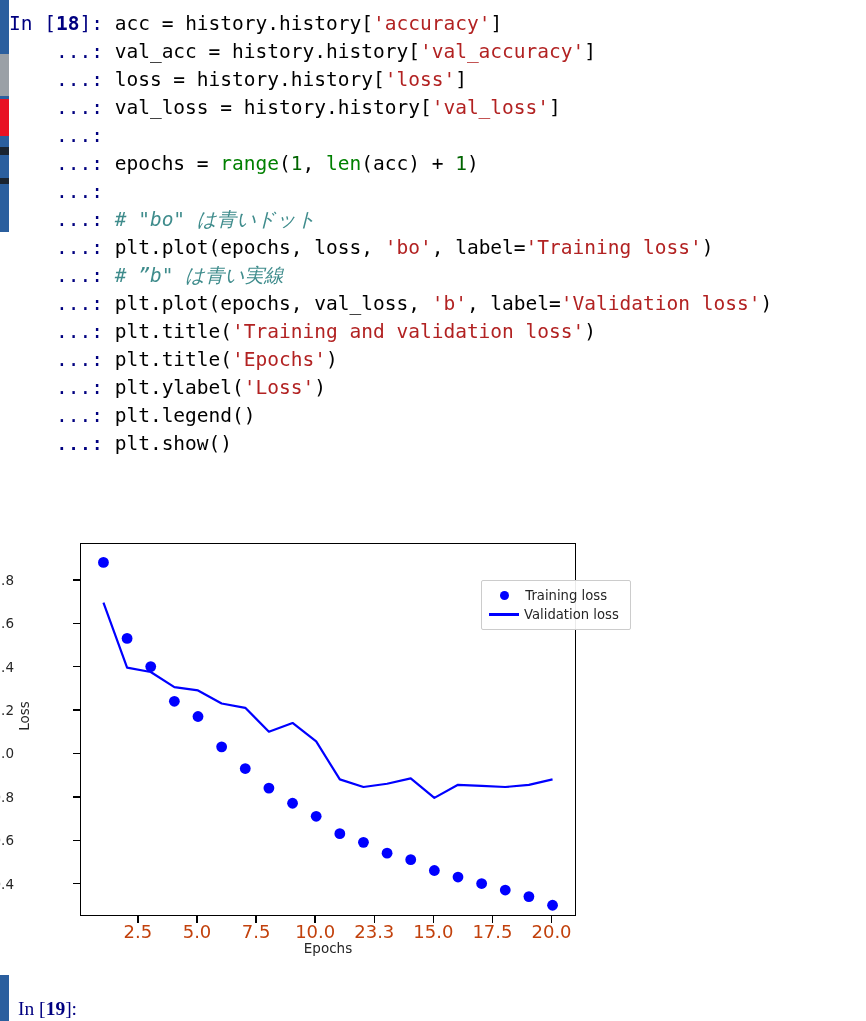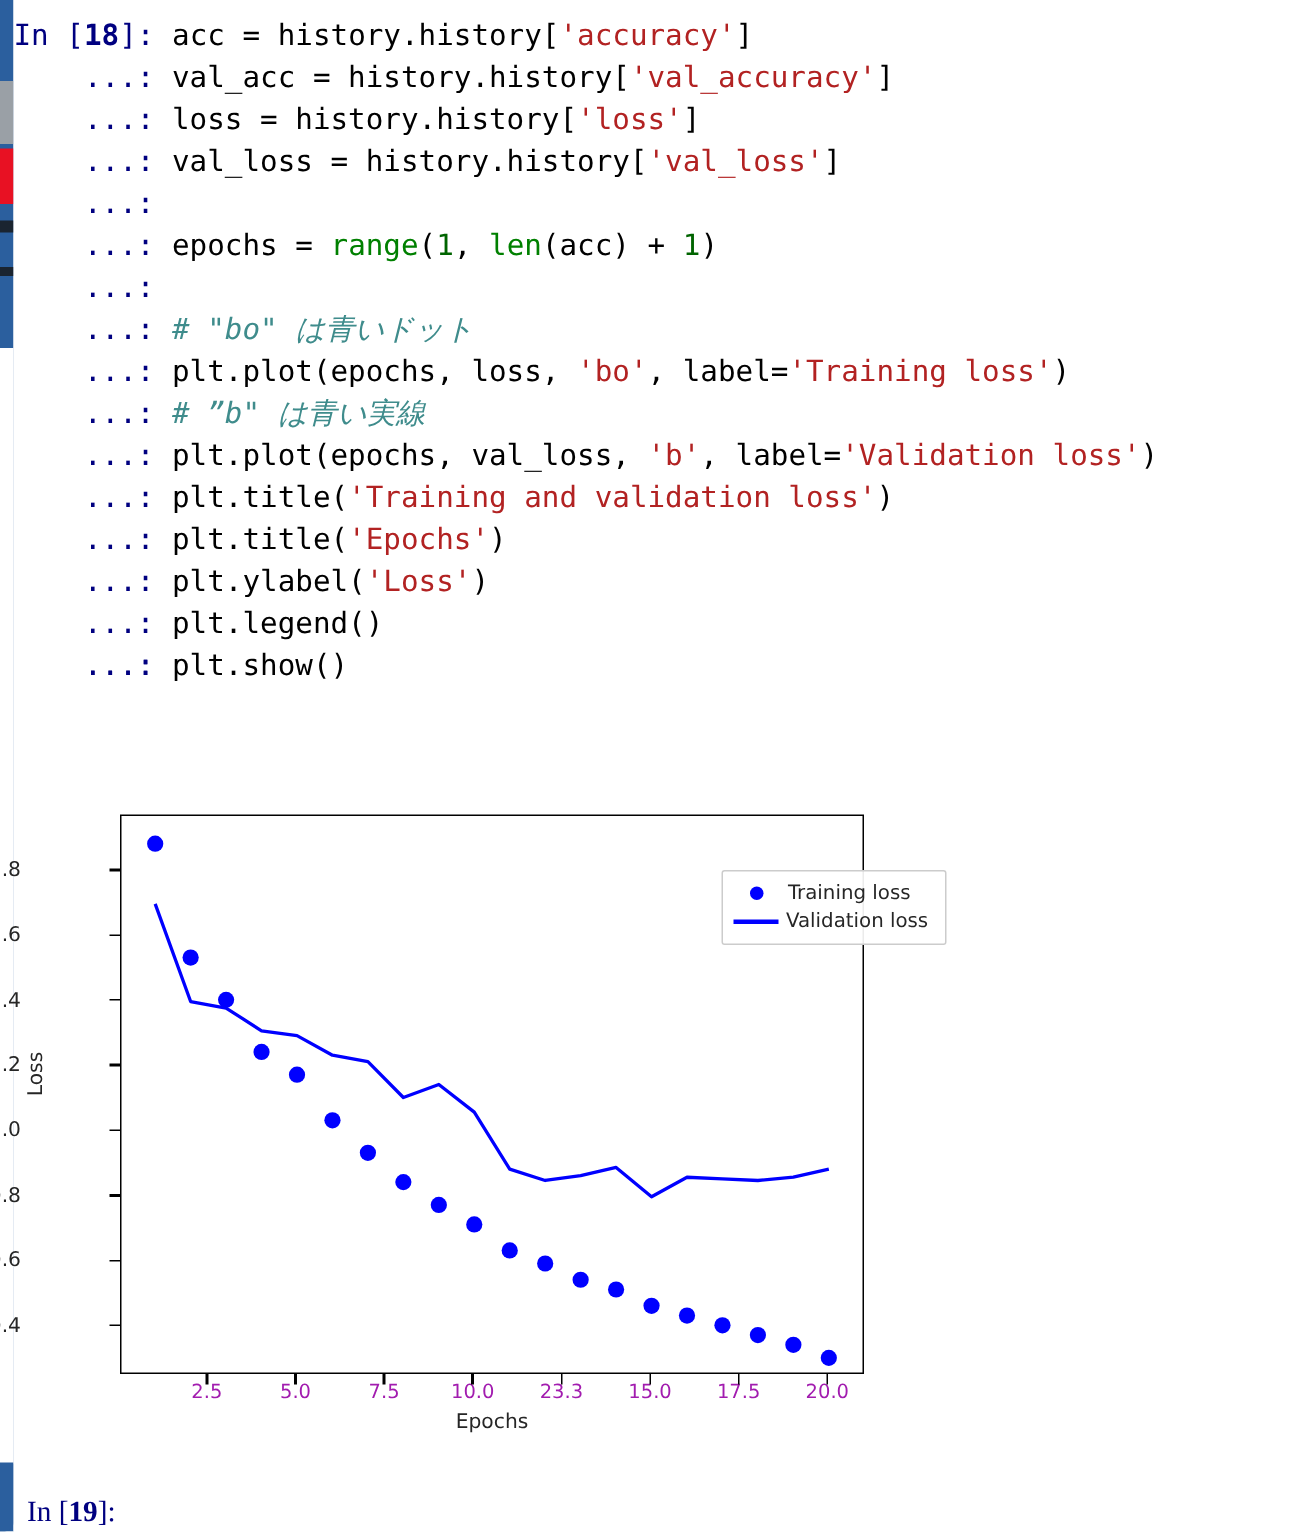--- a/index.html
+++ b/index.html
@@ -88,22 +88,22 @@
     white-space: nowrap;
   }
   .ytick-mark {
     position: absolute;
     left: 55px; width: 7px; height: 1.4px;
     background: #000000;
   }
   .xtick-label {
     position: absolute;
     top: 409px;
-    font-size: 13px;
-    color: #a21caf;
+    font-size: 18px;
+    color: #c2410c;
     transform: translateX(-50%);
     white-space: nowrap;
   }
   .xtick-mark {
     position: absolute;
     top: 404px; width: 1.4px; height: 7px;
     background: #000000;
   }
   #xlabel {
     position: absolute;

